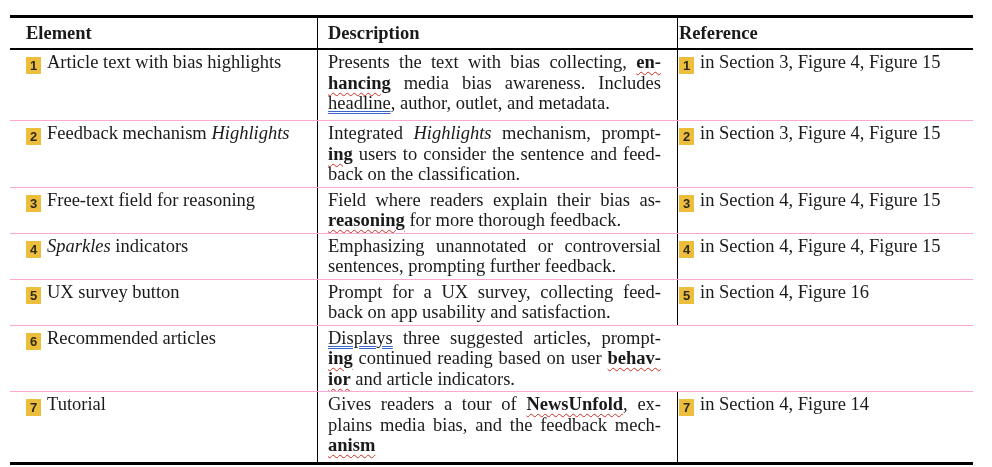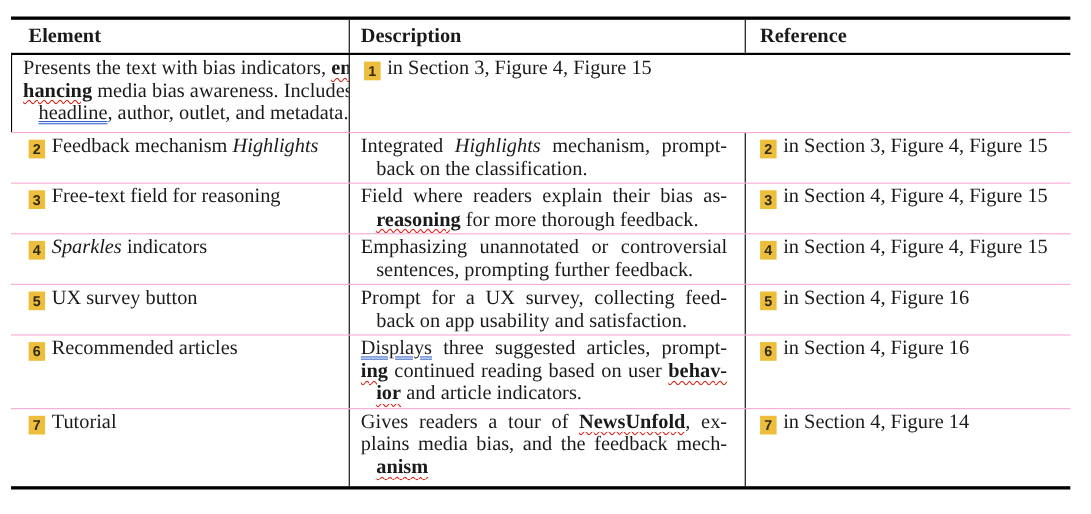--- a/index.html
+++ b/index.html
@@ -36,38 +36,37 @@
     border-top: 1px solid #f9a8d4;
   }
   .cell {
     padding: 2px 6px 2px 10px;
     font-size: 18.5px;
     line-height: 20.5px;
     overflow: hidden;
   }
   .cell.c1 { padding-left: 16px; }
   .cell.c2 { border-left: 1px solid #000; padding-left: 10px; padding-right: 16px; }
-  .cell.c3 { border-left: 1px solid #000; padding-left: 13px; }
+  .cell.c3 { border-left: 1px solid #000; padding-left: 1px; }
   .header-row .cell {
     font-weight: bold;
     padding-top: 4px;
     padding-bottom: 4px;
     line-height: 22px;
   }
   .body-row.tall { min-height: 70px; }
   .el-line, .ref-line { white-space: nowrap; }
   .desc-line {
     white-space: nowrap;
     text-align: justify;
     text-align-last: justify;
   }
   .desc-line.lastline {
     text-align: center;
     text-align-last: left;
-    margin-left: 14px;
   }
   .badge {
     display: inline-block;
     min-width: 11px;
     height: 17px;
     line-height: 17px;
     padding: 0 2px;
     margin-right: 6px;
     text-align: center;
     font-family: "Liberation Sans", "DejaVu Sans", sans-serif;
@@ -95,35 +94,39 @@
 
 <div class="page">
   <div class="doc-table">
     <div class="row header-row">
       <div class="cell c1">Element</div>
       <div class="cell c2">Description</div>
       <div class="cell c3">Reference</div>
     </div>
     <div id="table-body">
         <div class="row body-row tall">
+          <div class="cell c1">
+            <div class="el-line"><span class="badge" style="background: rgb(237, 190, 60); color: rgb(46, 42, 22);">1</span><span>Article text with bias highlights</span></div>
+          </div>
           <div class="cell c2">
-            <div class="desc-line"><span>Presents the text with bias indicators, </span><span class="sp" style="text-decoration-color: rgb(210, 45, 33);">en-</span></div>
+            <div class="desc-line"><span>Presents the text with bias collecting, </span><span class="sp" style="text-decoration-color: rgb(210, 45, 33);">en-</span></div>
             <div class="desc-line"><span class="sp" style="text-decoration-color: rgb(210, 45, 33);">hancing</span><span> media bias awareness. Includes</span></div>
             <div class="desc-line lastline"><span class="gr" style="text-decoration-color: rgb(58, 102, 201);">headline</span><span>, author, outlet, and metadata.</span></div>
           </div>
           <div class="cell c3">
             <div class="ref-line"><span class="badge" style="background: rgb(237, 190, 60); color: rgb(46, 42, 22);">1</span><span>in Section 3, Figure 4, Figure 15</span></div>
           </div>
         </div>
         <div class="row body-row">
           <div class="cell c1">
             <div class="el-line"><span class="badge" style="background: rgb(237, 190, 60); color: rgb(46, 42, 22);">2</span><span>Feedback mechanism </span><span class="it">Highlights</span></div>
           </div>
           <div class="cell c2">
             <div class="desc-line"><span>Integrated </span><span class="it">Highlights</span><span> mechanism, prompt-</span></div>
+            <div class="desc-line"><span class="sp" style="text-decoration-color: rgb(210, 45, 33);">ing</span><span> users to consider the sentence and feed-</span></div>
             <div class="desc-line lastline"><span>back on the classification.</span></div>
           </div>
           <div class="cell c3">
             <div class="ref-line"><span class="badge" style="background: rgb(237, 190, 60); color: rgb(46, 42, 22);">2</span><span>in Section 3, Figure 4, Figure 15</span></div>
           </div>
         </div>
         <div class="row body-row">
           <div class="cell c1">
             <div class="el-line"><span class="badge" style="background: rgb(237, 190, 60); color: rgb(46, 42, 22);">3</span><span>Free-text field for reasoning</span></div>
           </div>
@@ -161,23 +164,20 @@
         </div>
         <div class="row body-row">
           <div class="cell c1">
             <div class="el-line"><span class="badge" style="background: rgb(237, 190, 60); color: rgb(46, 42, 22);">6</span><span>Recommended articles</span></div>
           </div>
           <div class="cell c2">
             <div class="desc-line"><span class="gr" style="text-decoration-color: rgb(58, 102, 201);">Displays</span><span> three suggested articles, prompt-</span></div>
             <div class="desc-line"><span class="sp" style="text-decoration-color: rgb(210, 45, 33);">ing</span><span> continued reading based on user </span><span class="sp" style="text-decoration-color: rgb(210, 45, 33);">behav-</span></div>
             <div class="desc-line lastline"><span class="sp" style="text-decoration-color: rgb(210, 45, 33);">ior</span><span> and article indicators.</span></div>
           </div>
-          <div class="cell c3">
-            <div class="ref-line"><span class="badge" style="background: rgb(237, 190, 60); color: rgb(46, 42, 22);">6</span><span>in Section 4, Figure 16</span></div>
-          </div>
         </div>
         <div class="row body-row tall">
           <div class="cell c1">
             <div class="el-line"><span class="badge" style="background: rgb(237, 190, 60); color: rgb(46, 42, 22);">7</span><span>Tutorial</span></div>
           </div>
           <div class="cell c2">
             <div class="desc-line"><span>Gives readers a tour of </span><span class="sp" style="text-decoration-color: rgb(210, 45, 33);">NewsUnfold</span><span>, ex-</span></div>
             <div class="desc-line"><span>plains media bias, and the feedback mech-</span></div>
             <div class="desc-line lastline"><span class="sp" style="text-decoration-color: rgb(210, 45, 33);">anism</span></div>
           </div>

